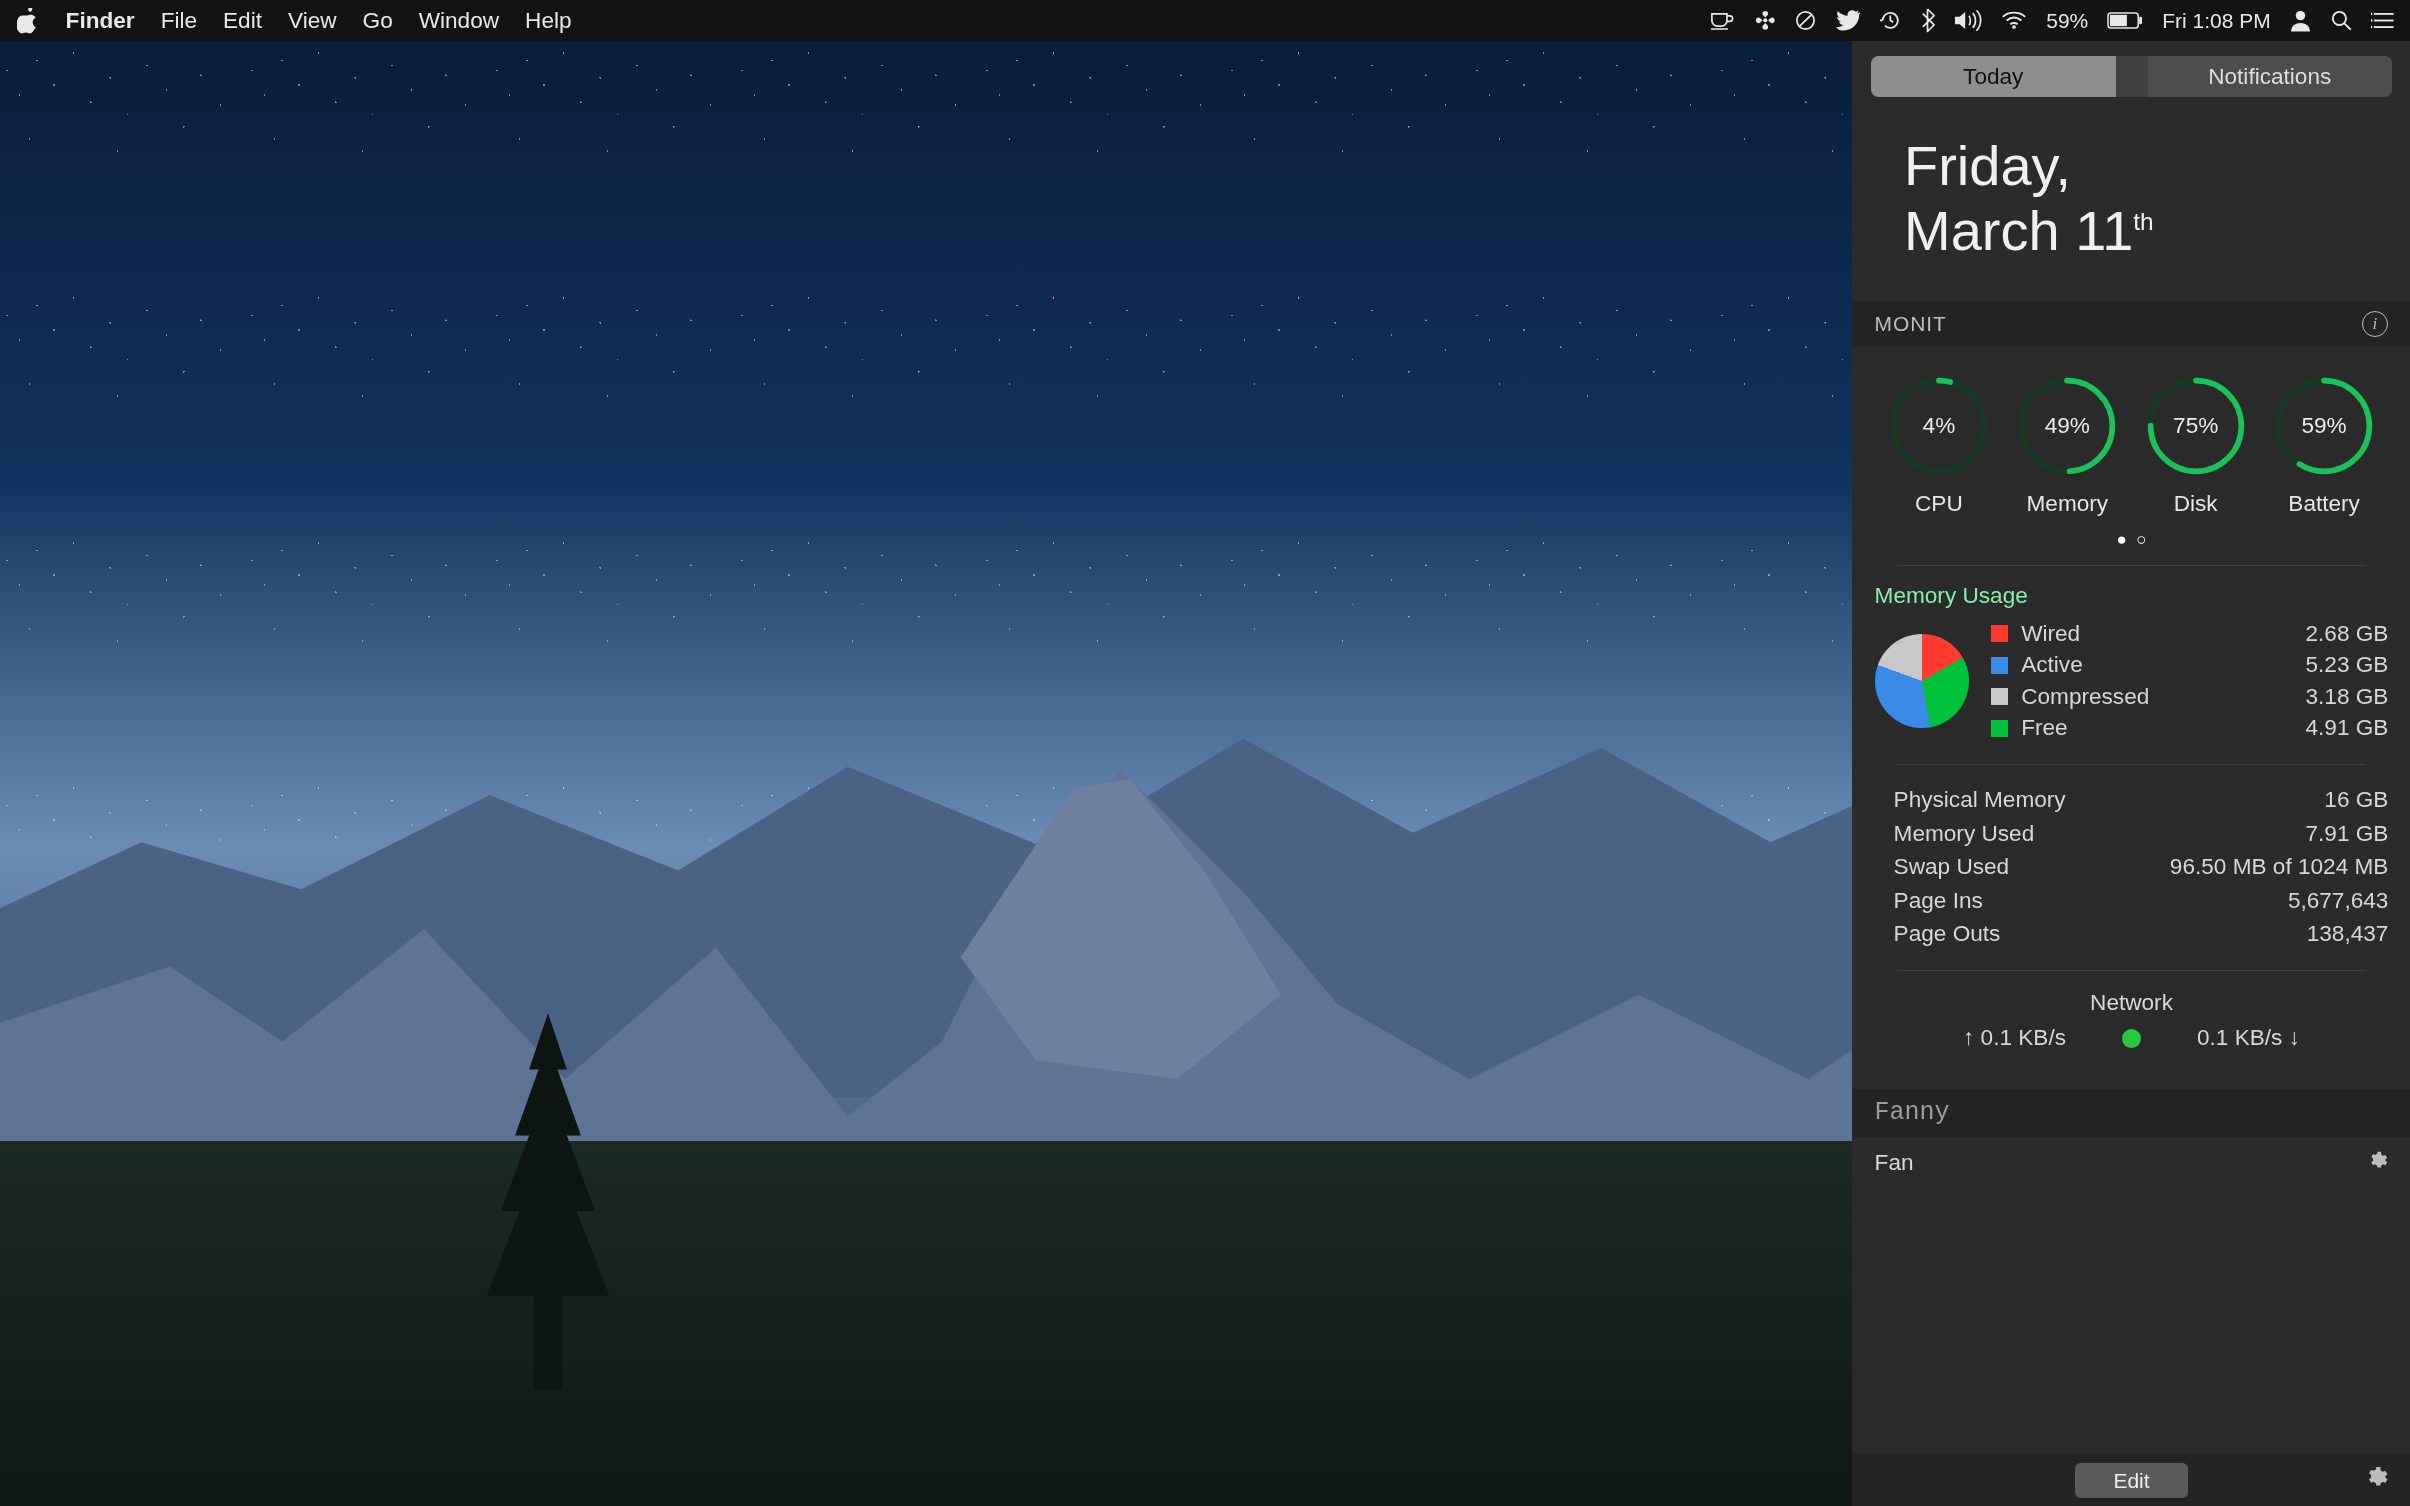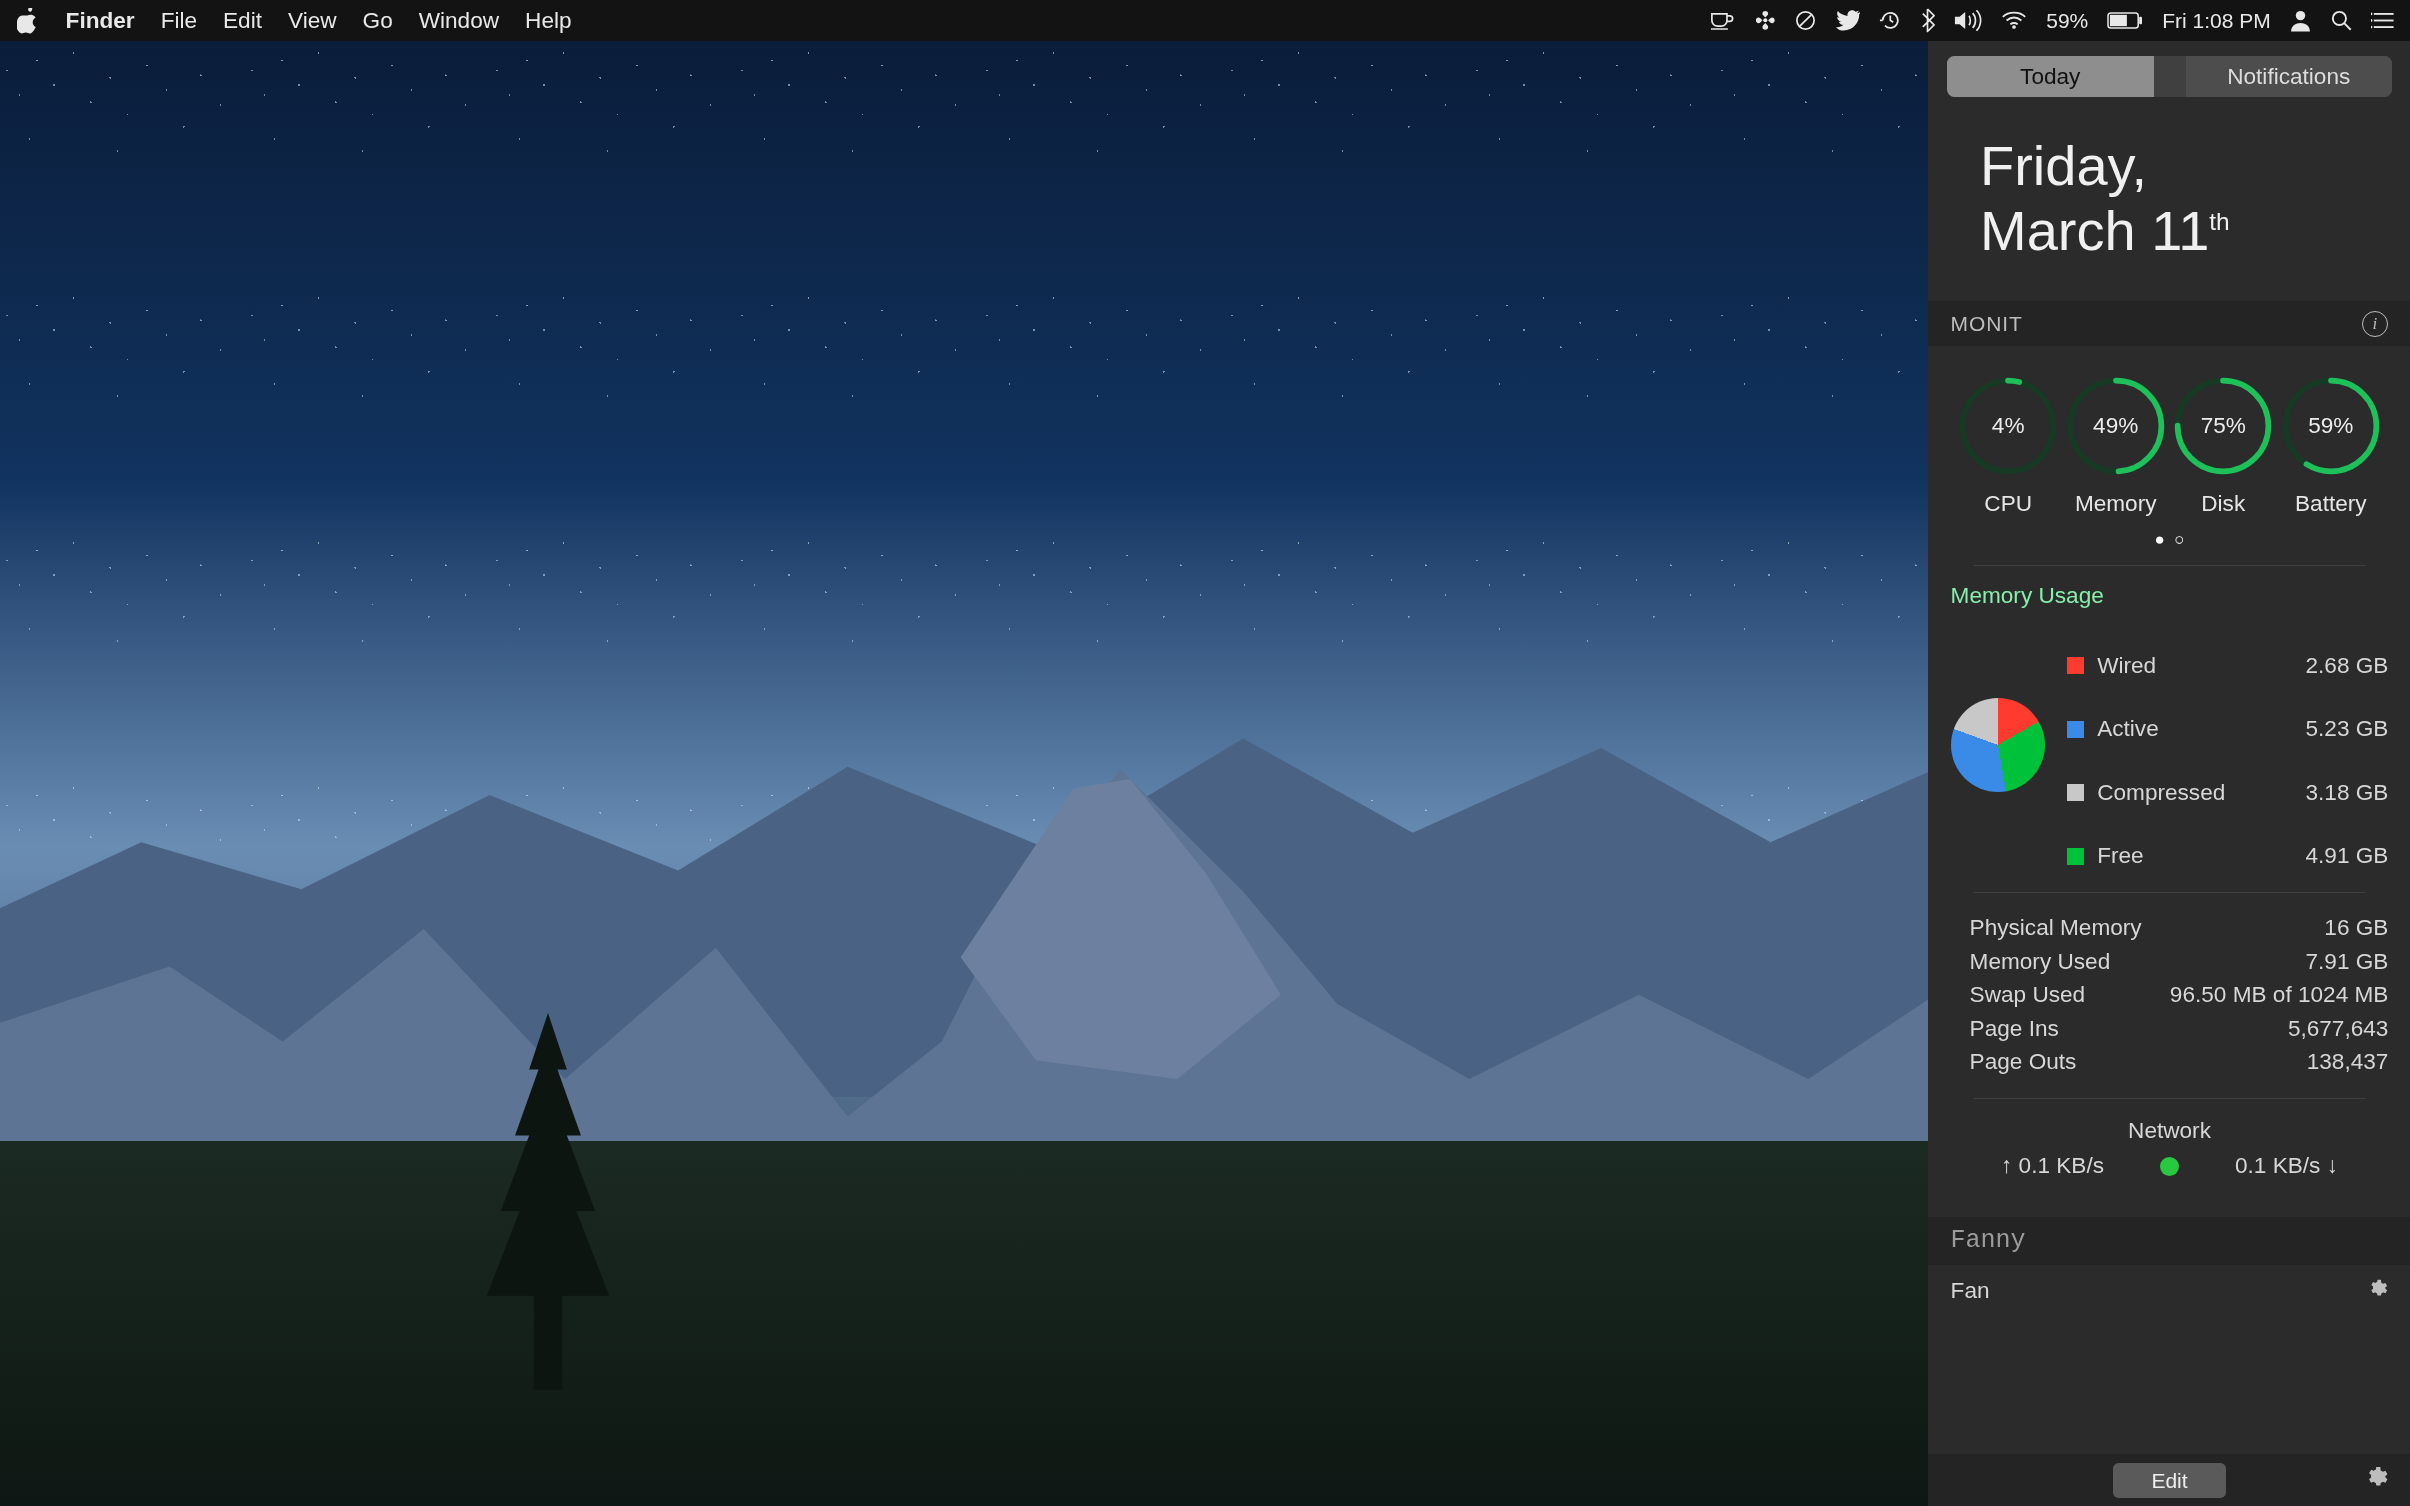--- a/index.html
+++ b/index.html
@@ -57,21 +57,21 @@
 }
 .mountains-back { position:absolute; left:0; right:0; bottom:28%; height:45%; }
 .mountains-back svg, .mountains-front svg, .ground svg { width:100%; height:100%; display:block; }
 .mountains-front { position:absolute; left:0; right:0; bottom:10%; height:55%; }
 .ground { position:absolute; left:0; right:0; bottom:0; height:25%; background:linear-gradient(to bottom,#1b2a22 0%,#0e1713 100%); }
 .tree { position:absolute; bottom:8%; left:20%; width:132px; height:377px; }
 .tree svg{width:100%;height:100%;}
 
 
 .nc {
-  position:absolute; top:41px; right:0; bottom:0; width:483px;
+  position:absolute; top:41px; right:0; bottom:0; width:559px;
   background:#2b2b2b; color:#d7d7d7;
   display:flex; flex-direction:column;
   font-size:22.6px;
   z-index:5;
 }
 .nc-tabs {
   display:flex; gap:0; margin:15px 19px 9.4px; border-radius:7.5px; overflow:hidden;
   background:#404040;
 }
 .nc-tab {
@@ -102,21 +102,21 @@
 .pager { text-align:center; padding:5.6px 0 15px; color:#fff; font-size:17px; }
 .divider { height:0.9px; background:#3f3f3f; margin:0 22.6px; }
 
 .section-title { font-size:22.6px; color:#86efac; padding:17px 0 11.3px; }
 
 .mem-row { display:flex; align-items:center; gap:22.6px; }
 .pie { width:94px; height:94px; border-radius:50%;
   background:conic-gradient(#ff3b30 0 60deg, #00c23a 60deg 170deg, #3a8be8 170deg 290deg, #c8c8c8 290deg 360deg);
 }
 .legend { flex:1; display:flex; flex-direction:column; gap:5.6px; }
-.legend-row { display:flex; align-items:center; justify-content:space-between; gap:14px; font-size:22.6px;margin-top:32px;}
+.legend-row { display:flex; align-items:center; justify-content:space-between; gap:14px; font-size:22.6px;}
 .legend-left { display:flex; align-items:center; gap:13px; }
 .swatch { width:17px; height:17px; }
 .kv-list { display:flex; flex-direction:column; gap:7.5px; padding:22.6px 0 7.5px; font-size:22.6px;}
 .kv { display:flex; justify-content:space-between;margin-left:19px; }
 
 .net-title { text-align:center; font-size:22.6px; padding:19px 0 9.4px;}
 .net-row { display:flex; align-items:center; justify-content:center; gap:56px; font-size:22.6px; padding-bottom:15px;}
 .net-dot { width:19px; height:19px; border-radius:50%; background:#28c840;}
 
 .fanny-header { padding:9.4px 22.6px; background:#242424; color:#9c9c9c; font-size:25px;font-family:Liberation Mono, monospace; }

